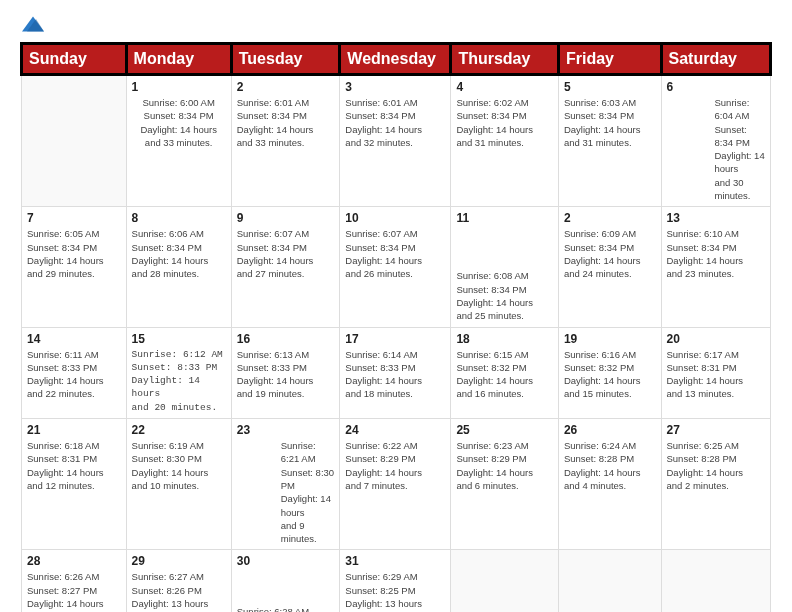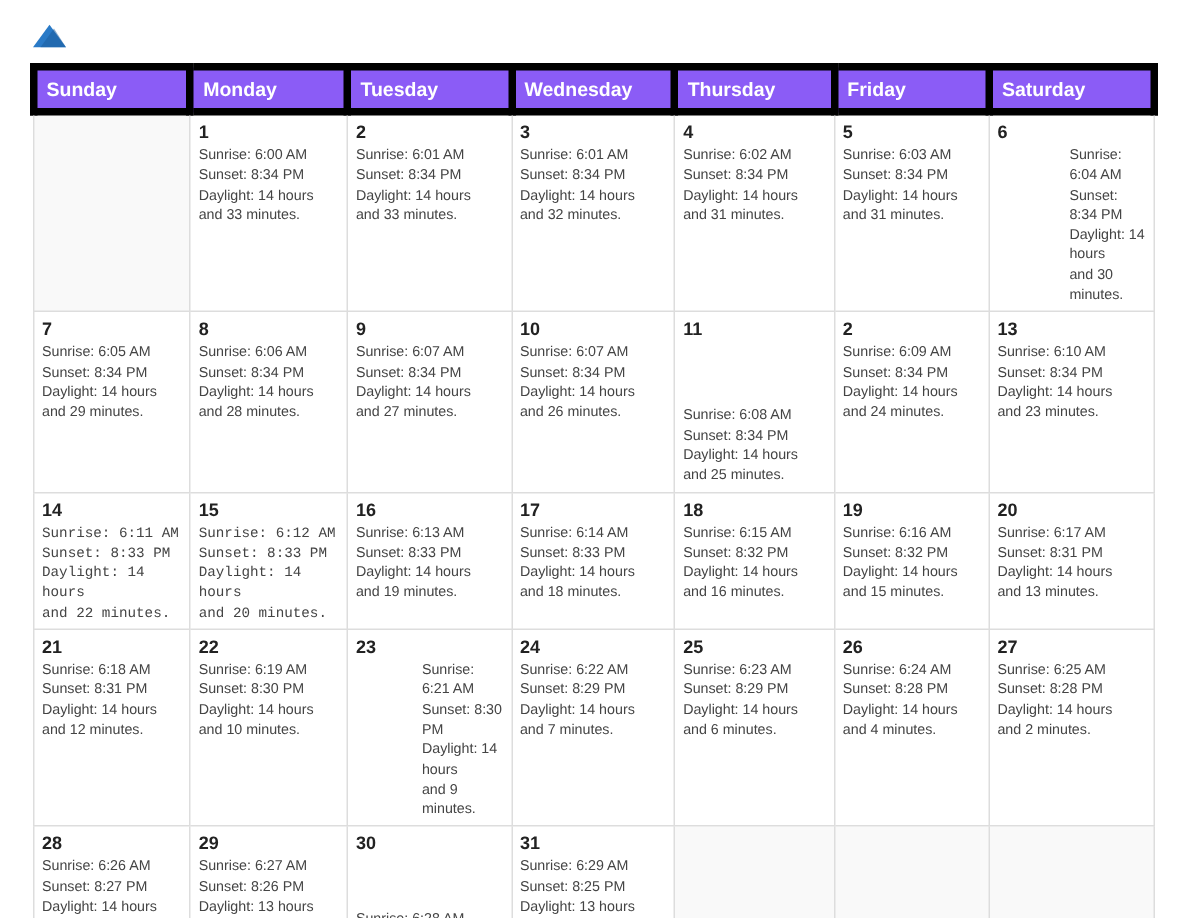--- a/index.html
+++ b/index.html
@@ -51,27 +51,27 @@
       color: #555;
     }
     .calendar {
       flex: 1;
       border: 1px solid #ccc;
       border-collapse: collapse;
       width: 100%;
       font-size: 10.5px;
     }
     .calendar th {
-      background-color: #8b5cf6;
+      background-color: #b91c1c;
       color: #fff;
       text-align: left;
       padding: 5px 6px;
-      font-size: 13px;
+      font-size: 16px;
       font-weight: bold;
-      border: 5px solid #000000;
+      border: 3px solid #000000;
     }
     .calendar td {
       border: 1px solid #ddd;
       vertical-align: top;
       padding: 4px 5px;
       width: 113px;
       height: 80px;
     }
     .day-number {
       font-weight: bold;
@@ -123,21 +123,21 @@
           <th>Thursday</th>
           <th>Friday</th>
           <th>Saturday</th>
         </tr>
     </thead>
     <tbody id="calendar-body">
     <tr>
           <td class="empty-cell"></td>
           <td>
             <div class="day-number">1</div>
-            <div class="day-info" style="white-space: pre-line;">Sunrise: 6:00 AM
+            <div class="day-info" style="white-space: pre-line; text-align: center;">Sunrise: 6:00 AM
 Sunset: 8:34 PM
 Daylight: 14 hours
 and 33 minutes.</div>
           </td>
           <td>
             <div class="day-number">2</div>
             <div class="day-info" style="white-space: pre-line;">Sunrise: 6:01 AM
 Sunset: 8:34 PM
 Daylight: 14 hours
 and 33 minutes.</div>
@@ -218,21 +218,21 @@
             <div class="day-number">13</div>
             <div class="day-info" style="white-space: pre-line;">Sunrise: 6:10 AM
 Sunset: 8:34 PM
 Daylight: 14 hours
 and 23 minutes.</div>
           </td>
         </tr>
         <tr>
           <td>
             <div class="day-number">14</div>
-            <div class="day-info" style="white-space: pre-line; font-family: Liberation Mono, monospace;">Sunrise: 6:11 AM
+            <div class="day-info" style="white-space: pre-line;">Sunrise: 6:11 AM
 Sunset: 8:33 PM
 Daylight: 14 hours
 and 22 minutes.</div>
           </td>
           <td>
             <div class="day-number">15</div>
             <div class="day-info" style="white-space: pre-line; font-family: Liberation Mono, monospace;">Sunrise: 6:12 AM
 Sunset: 8:33 PM
 Daylight: 14 hours
 and 20 minutes.</div>

